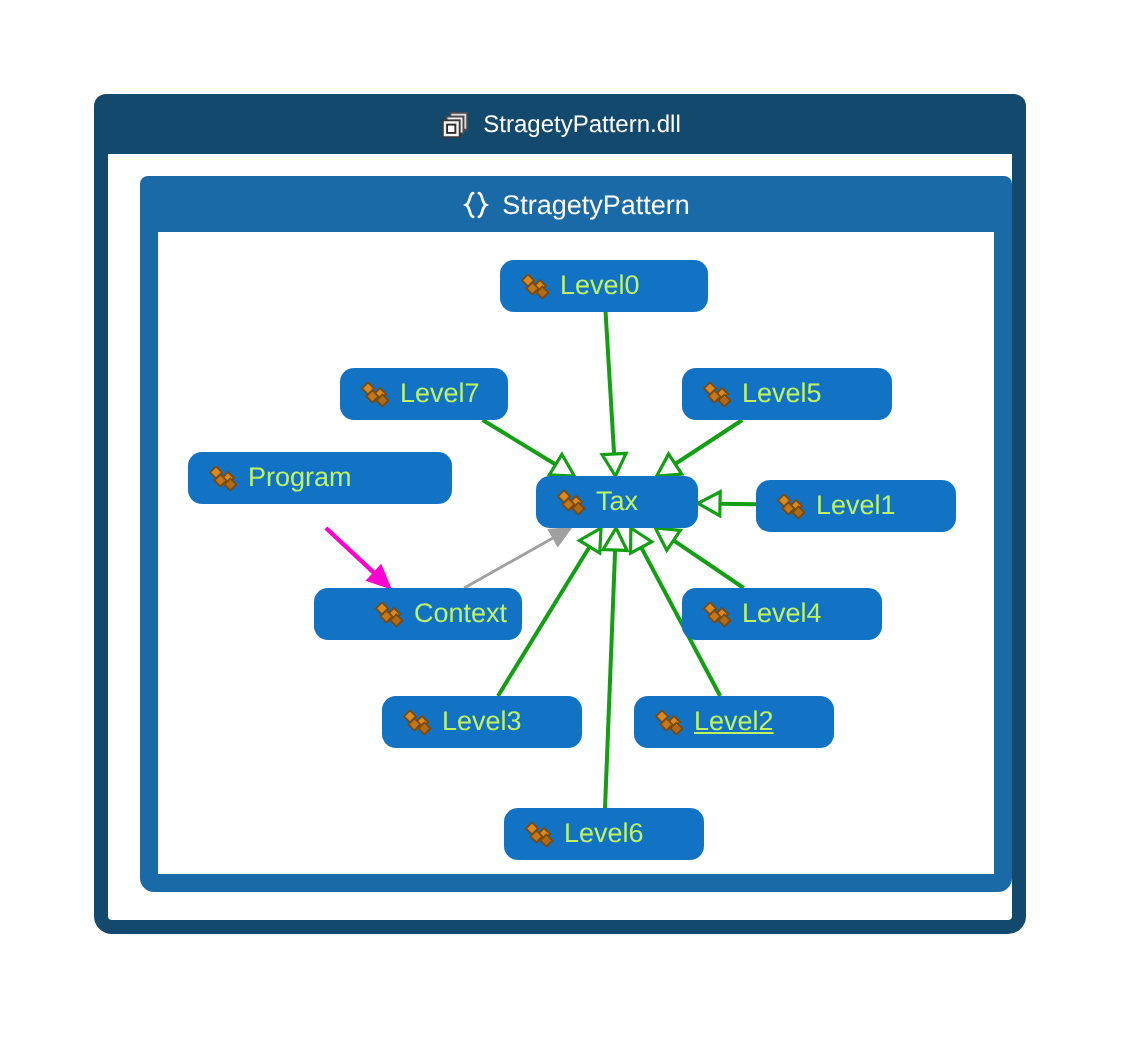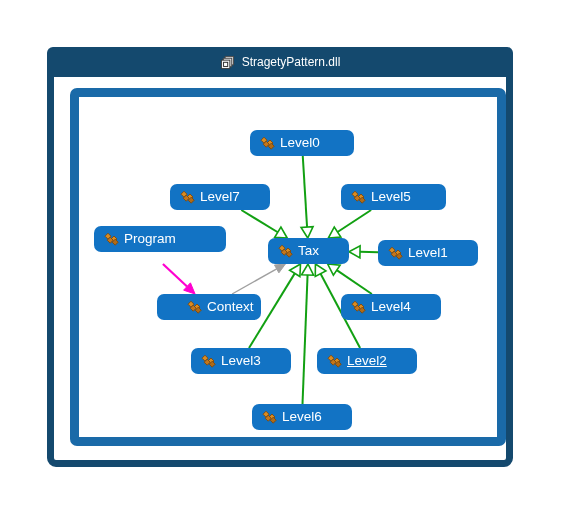--- a/index.html
+++ b/index.html
@@ -89,21 +89,21 @@
   
   .node {
     position: absolute;
     background: #1273c4;
     border-radius: 7px;
     display: flex;
     align-items: center;
     gap: 5px;
     padding: 0 12px 0 9px;
     height: 26px;
-    color: #ffffff;
+    color: #bef264;
     font-size: 13.5px;
     white-space: nowrap;
     box-sizing: border-box;
   }
   .node-label { line-height: 1; }
 
   .cls-icon { width: 16px; height: 16px; flex: 0 0 16px; display:block; }
   .assembly-icon { width: 15px; height: 15px; display:block; }
   .ns-icon { width: 14px; height: 15px; display:block; }
 </style>
@@ -119,20 +119,29 @@
         <rect x="5.5" y="1.5" width="9" height="9" fill="#d8d8d8" stroke="#4a4a4a" stroke-width="1"></rect>
         <rect x="3.5" y="3.5" width="9" height="9" fill="#e8e8e8" stroke="#4a4a4a" stroke-width="1"></rect>
         <rect x="1.5" y="5.5" width="9" height="9" fill="#f4f4f4" stroke="#3a3a3a" stroke-width="1"></rect>
         <rect x="3.8" y="7.8" width="4.4" height="4.4" fill="#ffffff" stroke="#2a2a2a" stroke-width="1"></rect>
       </svg>
     </span>
     <span>StragetyPattern.dll</span>
   </div>
 
   <div id="namespace-frame"></div>
+  <div id="namespace-title">
+    <span class="ns-icon">
+      <svg class="ns-icon" viewBox="0 0 14 15" aria-hidden="true">
+        <path d="M5.6 1.6 C3.6 1.6 4.4 6.3 2.0 7.5 C4.4 8.7 3.6 13.4 5.6 13.4" fill="none" stroke="#ffffff" stroke-width="1.35" stroke-linecap="round"></path>
+        <path d="M8.4 1.6 C10.4 1.6 9.6 6.3 12.0 7.5 C9.6 8.7 10.4 13.4 8.4 13.4" fill="none" stroke="#ffffff" stroke-width="1.35" stroke-linecap="round"></path>
+      </svg>
+    </span>
+    <span>StragetyPattern</span>
+  </div>
 
   <svg id="edge-layer" viewBox="0 0 561 520">
       <g>
         <line x1="302.78" y1="156.00" x2="307.06" y2="227.02" stroke="#12a012" stroke-width="2"></line>
         <polygon points="307.72,238.00 301.07,227.38 313.05,226.66" fill="#ffffff" stroke="#12a012" stroke-width="1.6"></polygon>
       </g>
       <g>
         <line x1="241.31" y1="210.00" x2="277.80" y2="232.27" stroke="#12a012" stroke-width="2"></line>
         <polygon points="287.19,238.00 274.68,237.39 280.93,227.15" fill="#ffffff" stroke="#12a012" stroke-width="1.6"></polygon>
       </g>
@@ -177,21 +186,21 @@
   <g stroke="#7a4a10" stroke-width="0.9">
     <path d="M2.0 5.2 L5.0 2.2 L8.0 5.2 L5.0 8.2 Z" fill="#d98b20"></path>
     <path d="M8.0 8.0 L11.0 5.0 L14.0 8.0 L11.0 11.0 Z" fill="#d98b20"></path>
     <path d="M4.2 9.2 L7.2 6.2 L10.2 9.2 L7.2 12.2 Z" fill="#c4761a"></path>
     <path d="M9.2 11.2 L12.2 8.2 L15.2 11.2 L12.2 14.2 Z" fill="#b06a15"></path>
   </g>
 </svg>
         </span>
         <span class="node-label">Level0</span>
       </div>
-      <div class="node" style="left: 170px; top: 184px; width: 100px; background: rgb(18, 115, 196);">
+      <div class="node" style="left: 170px; top: 184px; width: 84px; background: rgb(18, 115, 196);">
         <span>
 <svg class="cls-icon" viewBox="0 0 16 16" aria-hidden="true">
   <g stroke="#7a4a10" stroke-width="0.9">
     <path d="M2.0 5.2 L5.0 2.2 L8.0 5.2 L5.0 8.2 Z" fill="#d98b20"></path>
     <path d="M8.0 8.0 L11.0 5.0 L14.0 8.0 L11.0 11.0 Z" fill="#d98b20"></path>
     <path d="M4.2 9.2 L7.2 6.2 L10.2 9.2 L7.2 12.2 Z" fill="#c4761a"></path>
     <path d="M9.2 11.2 L12.2 8.2 L15.2 11.2 L12.2 14.2 Z" fill="#b06a15"></path>
   </g>
 </svg>
         </span>

